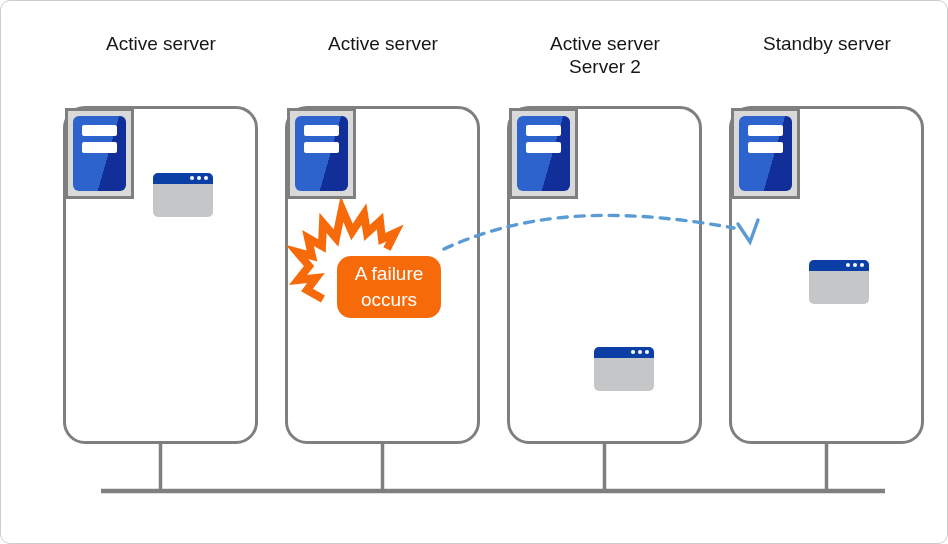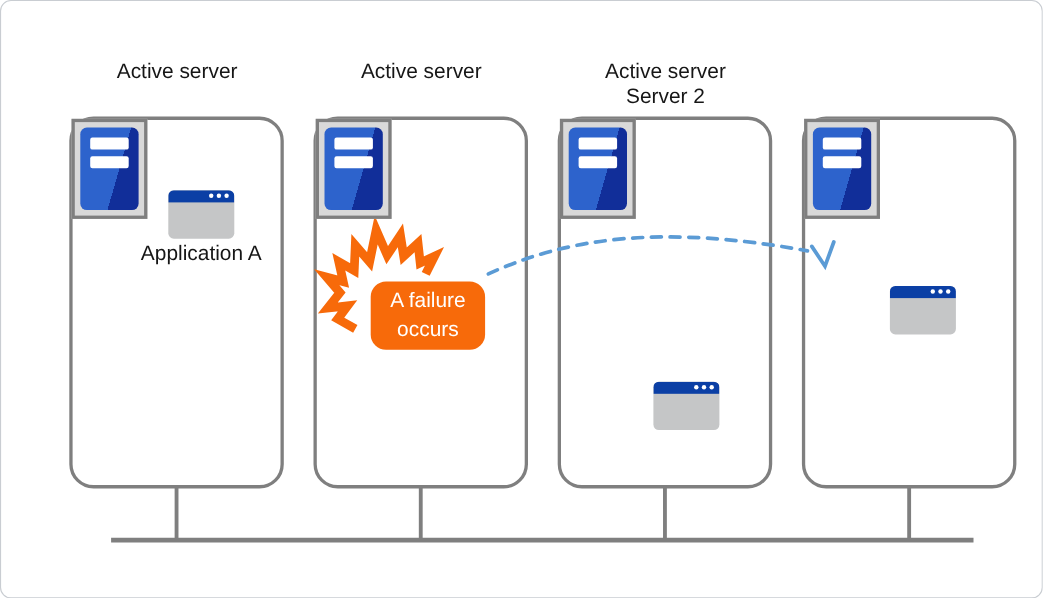--- a/index.html
+++ b/index.html
@@ -2,21 +2,21 @@
 <html><head>
 <meta charset="utf-8">
 <style>
   html,body{margin:0;padding:0;background:#fff;}
   #canvas{
     position:relative;width:948px;height:544px;box-sizing:border-box;
     background:#ffffff;border:1px solid #c9cdd2;border-radius:10px;
     font-family:"Liberation Sans",sans-serif;color:#161616;overflow:hidden;
   }
   .col-hdr{position:absolute;top:31px;width:220px;text-align:center;
-    font-size:19px;line-height:23px;color:#161616;margin-top:22px;}
+    font-size:19px;line-height:23px;color:#161616;}
   .server-box{position:absolute;top:105px;width:195px;height:338px;
     box-sizing:border-box;border:3px solid #7f7f7f;border-radius:22px;background:#fff;}
   .srv-frame{position:absolute;top:107px;width:69px;height:91px;box-sizing:border-box;
     background:#d9d9d9;border:3px solid #7f7f7f;}
   .srv-tower{position:absolute;left:5px;top:5px;width:53px;height:75px;border-radius:6px;
     background:linear-gradient(106deg,#2d63cc 62%,#112e99 62%);}
   .srv-bar{position:absolute;left:9px;width:35px;height:11px;background:#fff;border-radius:2px;}
   .srv-bar.b1{top:9px;} .srv-bar.b2{top:26px;}
   .app-win{position:absolute;width:60px;height:44px;background:#c5c6c7;border-radius:5px;overflow:hidden;}
   .app-bar{position:relative;height:11px;background:#0b3fa5;}
@@ -37,20 +37,21 @@
     <div>Active server</div>
   </div>
   <div class="col-hdr" style="left:272px">
     <div>Active server</div>
   </div>
   <div class="col-hdr" style="left:494px">
     <div>Active server</div>
     <div>Server 2</div>
   </div>
   <div class="col-hdr" style="left:716px">
+    <div>Standby server</div>
   </div>
 
   <div class="server-box" style="left:62px"></div>
   <div class="server-box" style="left:284px"></div>
   <div class="server-box" style="left:506px"></div>
   <div class="server-box" style="left:728px"></div>
 
   <svg class="overlay" width="948" height="544" viewBox="0 0 948 544">
     <line x1="159.5" y1="441" x2="159.5" y2="490" stroke="#7f7f7f" stroke-width="3.5"></line>
     <line x1="381.5" y1="441" x2="381.5" y2="490" stroke="#7f7f7f" stroke-width="3.5"></line>
@@ -93,21 +94,20 @@
 
   <div class="app-win" style="left:152px;top:172px">
     <div class="app-bar">
       <div class="app-dots">
           <span></span>
           <span></span>
           <span></span>
         </div>
     </div>
   </div>
-  <div class="app-label" style="left:92px;top:219px">Application A</div>
 
   <div class="app-win" style="left:593px;top:346px">
     <div class="app-bar">
       <div class="app-dots">
           <span></span>
           <span></span>
           <span></span>
         </div>
     </div>
   </div>

